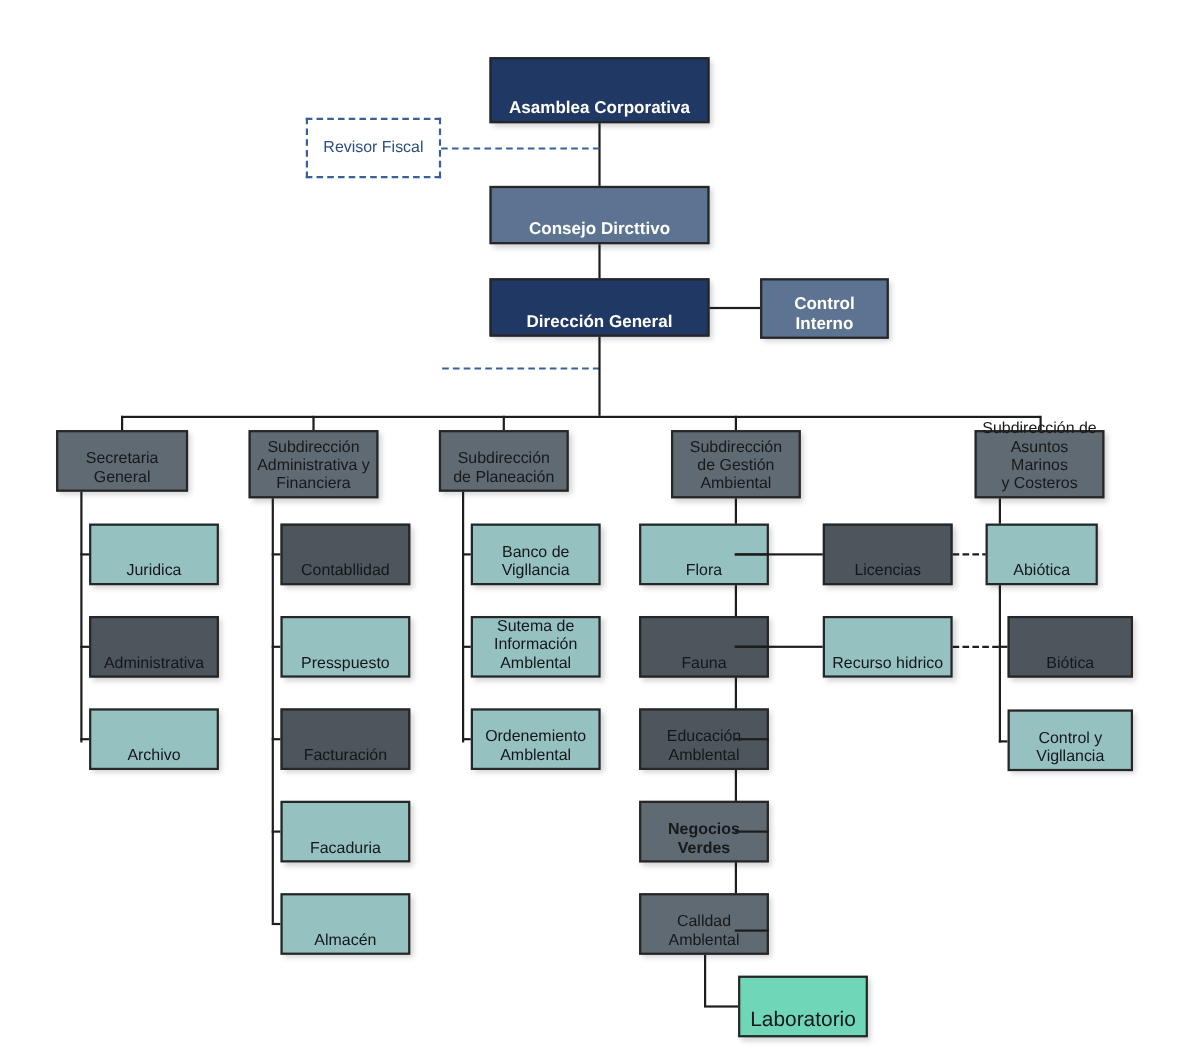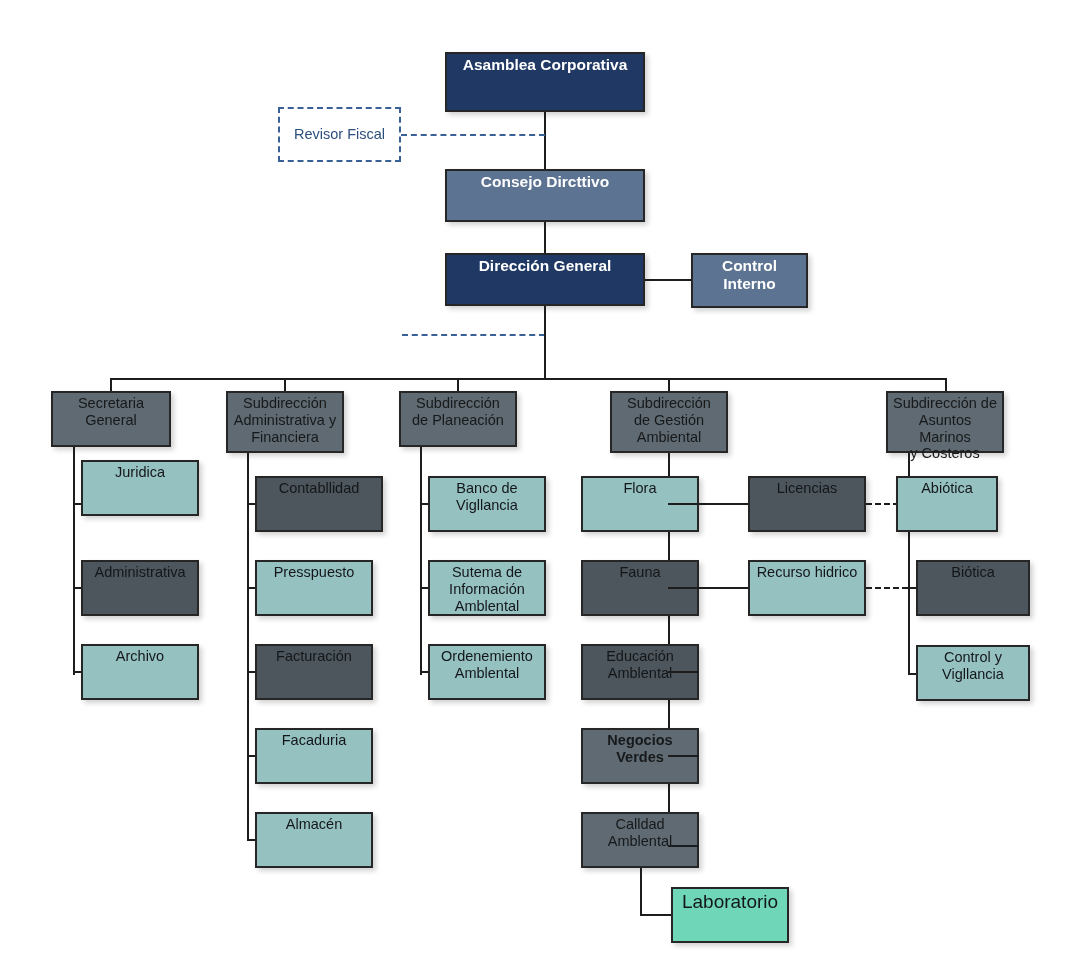--- a/index.html
+++ b/index.html
@@ -20,21 +20,21 @@
   .dash.h{
     height:0;border-top:2px dashed #3a6098;
   }
   .dash-dark{position:absolute;height:0;border-top:2px dashed #1d1d1d;}
 
   
   .node{
     position:absolute;
     box-sizing:border-box;
     border:2px solid #262626;
-    display:flex;align-items:flex-start;justify-content:center;
+    display:flex;align-items:flex-end;justify-content:center;
     text-align:center;
     line-height:1.16;
     box-shadow:3px 3px 5px rgba(0,0,0,.18);
     padding:2px 4px;
   }
   .node span{display:block;}
 
   .navy{background:#1f3864;color:#ffffff;font-weight:bold;font-size:15.5px;}
   .steel{background:#5c7392;color:#ffffff;font-weight:bold;font-size:15.5px;}
   .gray{background:#5f6a72;color:#17191a;font-size:14.5px;}
@@ -131,38 +131,38 @@
       <span>Asuntos Marinos</span>
       <span>y Costeros</span>
     </span>
   </div>
 
   <div class="ln v" style="left:73px;top:447px;height:228px;"></div>
   <div class="ln h" style="left:73px;top:503px;width:8px;"></div>
   <div class="ln h" style="left:73px;top:587px;width:8px;"></div>
   <div class="ln h" style="left:73px;top:671px;width:8px;"></div>
 
-  <div class="node teal" style="left:81px;top:460px;width:118px;height:56px;">
+  <div class="node teal" style="left:81px;top:476px;width:118px;height:56px;">
     <span>Juridica</span>
   </div>
   <div class="node dark" style="left:81px;top:560px;width:118px;height:56px;">
     <span>Administrativa</span>
   </div>
   <div class="node teal" style="left:81px;top:644px;width:118px;height:56px;">
     <span>Archivo</span>
   </div>
 
   <div class="ln v" style="left:247px;top:453px;height:386px;"></div>
   <div class="ln h" style="left:247px;top:503px;width:8px;"></div>
   <div class="ln h" style="left:247px;top:587px;width:8px;"></div>
   <div class="ln h" style="left:247px;top:671px;width:8px;"></div>
   <div class="ln h" style="left:247px;top:755px;width:8px;"></div>
   <div class="ln h" style="left:247px;top:839px;width:8px;"></div>
 
-  <div class="node dark" style="left:255px;top:476px;width:128px;height:56px;">
+  <div class="node dark" style="left:255px;top:476px;width:118px;height:56px;">
     <span>Contabllidad</span>
   </div>
   <div class="node teal" style="left:255px;top:560px;width:118px;height:56px;">
     <span>Presspuesto</span>
   </div>
   <div class="node dark" style="left:255px;top:644px;width:118px;height:56px;">
     <span>Facturación</span>
   </div>
   <div class="node teal" style="left:255px;top:728px;width:118px;height:56px;">
     <span>Facaduria</span>

